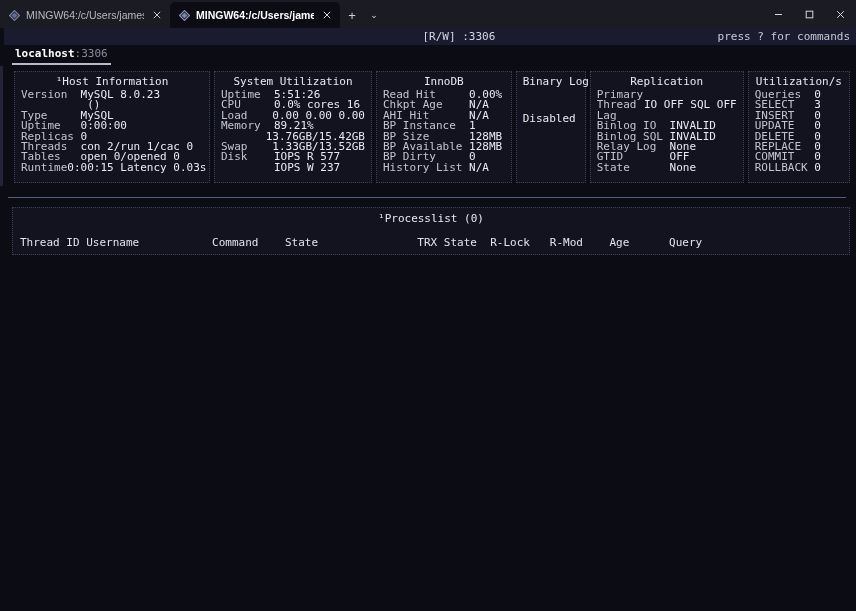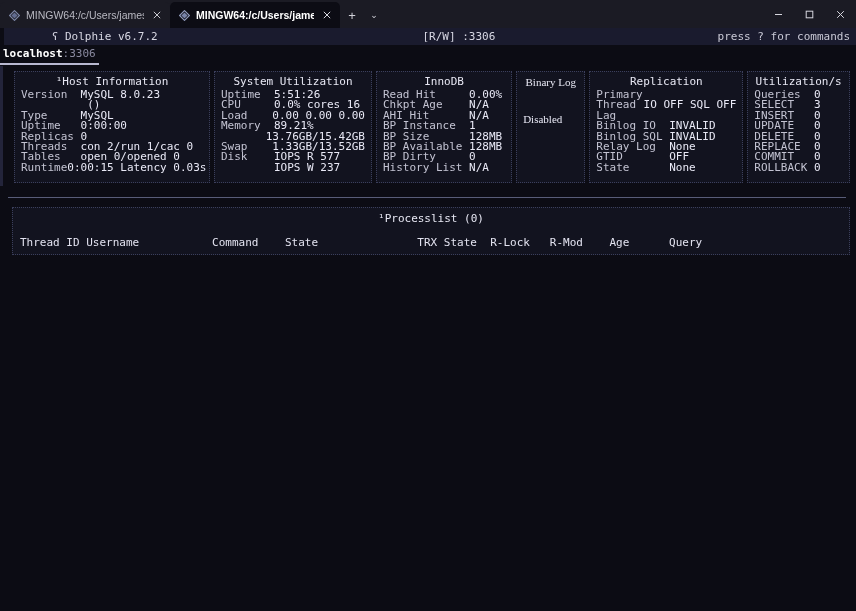--- a/index.html
+++ b/index.html
@@ -77,21 +77,21 @@
   .dolphie-bar .dseg { white-space: pre; }
   .dbar-left { flex: 0 0 auto; }
   .dbar-center { position: absolute; left: 50%; transform: translateX(-42%); }
   .dbar-right { margin-left: auto; color: #c9c9d6; }
 
   
   .hosttabs {
     height: 22px;
     display: flex;
     align-items: center;
-    padding-left: 0;
+    padding-left: 12px;
     background: #0c0c14;
   }
   .hosttab {
     font-size: 11px;
     line-height: 14px;
     padding: 0 3px 2px 3px;
     color: #8a8aa0;
     border-bottom: 2px solid #b8b8d0;
     white-space: pre;
   }
@@ -124,21 +124,21 @@
   }
   .kv { display: flex; white-space: pre; line-height: 10.4px; }
   .kv .k { color: #c3c3d2; }
   .kv .v { color: #e9e9f6; }
   .dim { color: #9aa0b5; }
 
   
   .p-host  { width: 196px; }
   .p-sys   { width: 158px; }
   .p-inno  { width: 138px; }
-  .p-binlog{ width: 70px; display:flex; flex-direction:column;font-family:Liberation Serif, serif; }
+  .p-binlog{ width: 70px; display:flex; flex-direction:column; }
   .p-repl  { width: 154px; }
   .p-stats { width: 104px; }
 
   .p-binlog .binval {
     text-align: left;
     margin-top: 24px;
     color: #e9e9f6;
   }
 
   
@@ -248,23 +248,20 @@
       </div>
       <div class="wc">
         <svg width="11" height="11" viewBox="0 0 11 11">
             <path d="M2.2 2.2 L8.8 8.8 M8.8 2.2 L2.2 8.8" stroke="#d6d6de" stroke-width="1"></path>
           </svg>
       </div>
     </div>
   </div>
 
   <div class="dolphie-bar">
-    <span class="dseg dbar-left">
-      <span>ʕ&nbsp;</span><span>Dolphie v6.7.2</span>
-    </span>
     <span class="dseg dbar-center">
       <span>[R/W]</span><span>&nbsp;</span><span>:3306</span>
     </span>
     <span class="dseg dbar-right">press ? for commands</span>
   </div>
 
   <div class="hosttabs">
     <div class="hosttab"><b>localhost</b><span>:</span><span>3306</span></div>
   </div>
 

